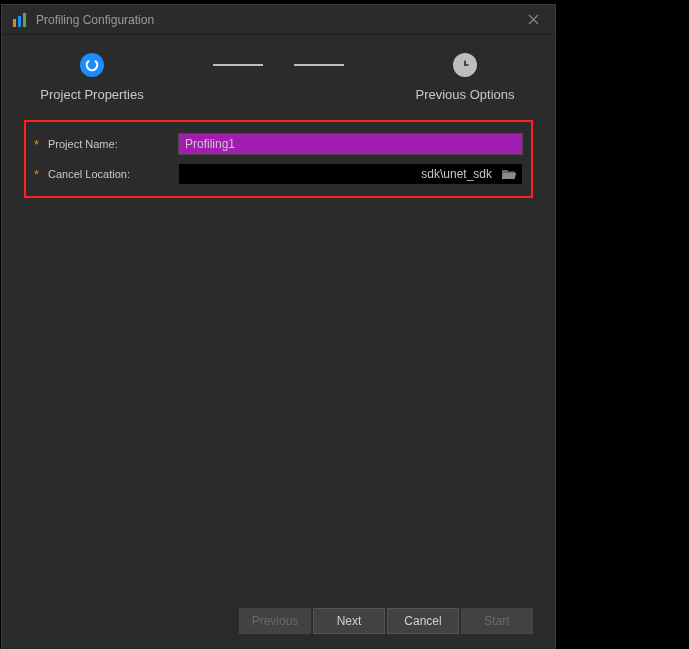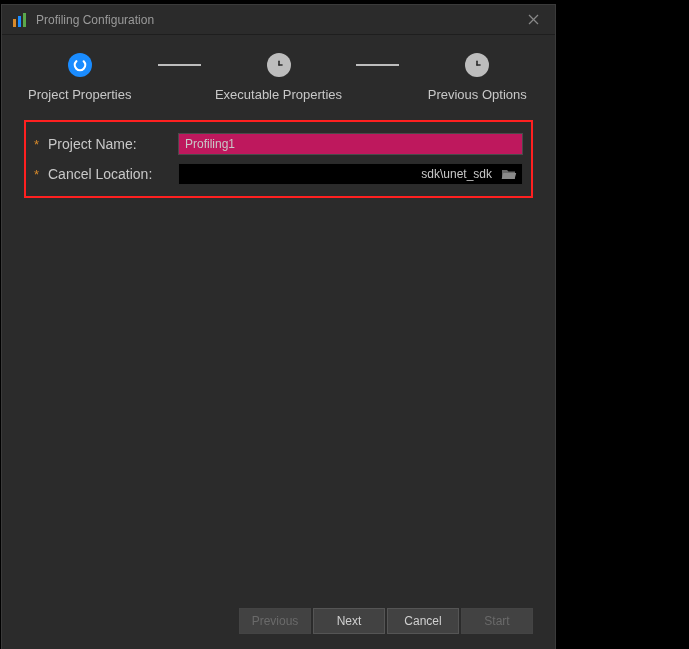--- a/index.html
+++ b/index.html
@@ -120,26 +120,26 @@
     }
     .required-mark {
       color: #d88a2a;
       width: 14px;
       text-align: left;
       font-size: 13px;
     }
     .form-label {
       color: #c8c8c8;
       width: 130px;
-      font-size: 14px;
+      font-size: 11px;
     }
     .text-input {
       flex: 1;
       height: 22px;
-      background: #be185d;
+      background: #a21caf;
       border: 1px solid #4a4a4a;
       color: #c8c8c8;
       padding: 0 6px;
       font-size: 12px;
       font-family: inherit;
       outline: none;
     }
     .location-wrap {
       flex: 1;
       display: flex;
@@ -224,30 +224,20 @@
   <div class="stepper">
     <div class="step">
       <div class="step-icon active">
         <svg width="14" height="14" viewBox="0 0 14 14">
           <circle cx="7" cy="7" r="5.2" fill="none" stroke="#fff" stroke-width="2.2" stroke-dasharray="24 8" stroke-linecap="round" transform="rotate(-45 7 7)"></circle>
         </svg>
       </div>
       <div class="step-label">Project Properties</div>
     </div>
     <div class="step-connector"></div>
-    <div class="step">
-      <div class="step-icon inactive">
-        <svg width="14" height="14" viewBox="0 0 14 14">
-          <circle cx="7" cy="7" r="6" fill="#bdbdbd"></circle>
-          <line x1="7" y1="7" x2="7" y2="3.2" stroke="#2b2b2b" stroke-width="1.6" stroke-linecap="round"></line>
-          <line x1="7" y1="7" x2="10" y2="7" stroke="#2b2b2b" stroke-width="1.6" stroke-linecap="round"></line>
-        </svg>
-      </div>
-      <div class="step-label">Executable Properties</div>
-    </div>
     <div class="step-connector"></div>
     <div class="step">
       <div class="step-icon inactive">
         <svg width="14" height="14" viewBox="0 0 14 14">
           <circle cx="7" cy="7" r="6" fill="#bdbdbd"></circle>
           <line x1="7" y1="7" x2="7" y2="3.2" stroke="#2b2b2b" stroke-width="1.6" stroke-linecap="round"></line>
           <line x1="7" y1="7" x2="10" y2="7" stroke="#2b2b2b" stroke-width="1.6" stroke-linecap="round"></line>
         </svg>
       </div>
       <div class="step-label">Previous Options</div>

